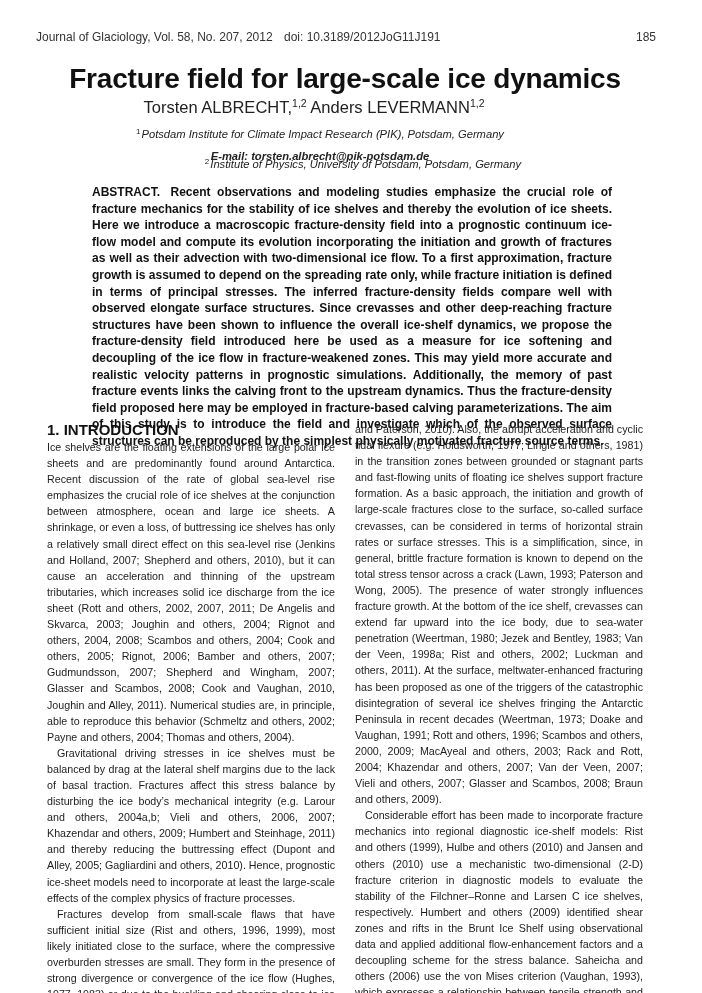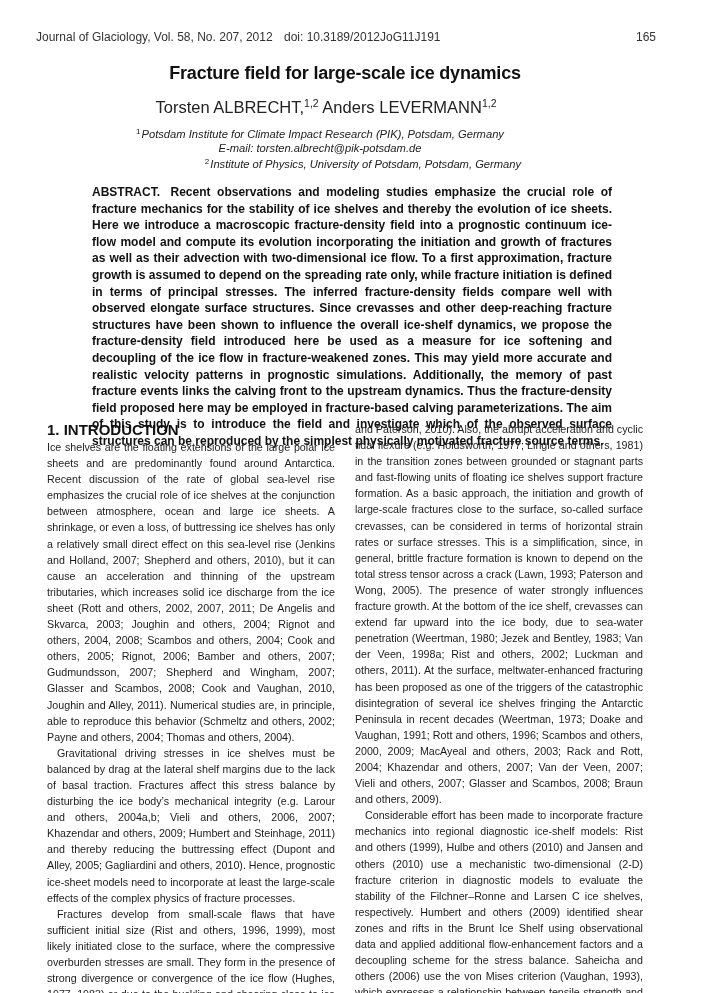--- a/index.html
+++ b/index.html
@@ -2,55 +2,55 @@
 <html><head>
 <meta charset="utf-8">
 <style>
   html, body { margin: 0; padding: 0; background: #ffffff; }
   body { width: 702px; height: 993px; position: relative; overflow: hidden; color: #1a1a1a;
          font-family: "Liberation Sans", "DejaVu Sans", sans-serif; }
   .running-head { position: absolute; top: 30px; left: 36px; width: 620px; font-size: 12px; color: #333; }
   .running-head .doi { margin-left: 8px; }
   .running-head .pageno { position: absolute; right: 0; top: 0; }
   .title { position: absolute; top: 63px; left: 0; width: 690px; text-align: center;
-           font-size: 18px; font-weight: bold; letter-spacing: -0.2px; color: #111; }
-  .authors { position: absolute; top: 97px; left: 12px; width: 628px; text-align: center; font-size: 16.5px; color: #222; }
+           font-size: 28px; font-weight: bold; letter-spacing: -0.2px; color: #111; }
+  .authors { position: absolute; top: 97px; left: 0; width: 628px; text-align: center; font-size: 16.5px; color: #222; }
   .authors sup { font-size: 10.5px; vertical-align: 6px; }
   .affil { position: absolute; left: 0; width: 640px; text-align: center; font-size: 11.2px; font-style: italic; color: #222; }
   .affil sup { font-size: 8px; font-style: normal; vertical-align: 4px; margin-right: 1px; }
   .abstract { position: absolute; top: 184px; left: 92px; width: 520px; font-size: 12px; font-weight: bold;
               line-height: 16.6px; text-align: justify; color: #111; }
   .abstract .label { margin-right: 4px; }
   .col { position: absolute; width: 288px; font-size: 10.7px; line-height: 16.1px; text-align: justify; color: #1c1c1c; }
   .col p { margin: 0; }
   .col p.indent { text-indent: 10px; }
   .col-left { left: 47px; top: 421px; }
   .col-right { left: 355px; top: 421px; }
   .section-head { font-size: 15px; font-weight: bold; margin: 0 0 1px 0; line-height: 17px; color: #111; }
 </style>
 </head>
 <body>
 
 <div class="running-head">
   <span>Journal of Glaciology, Vol. 58, No. 207, 2012</span>
   <span class="doi">doi: 10.3189/2012JoG11J191</span>
-  <span class="pageno">165</span>
+  <span class="pageno">185</span>
 </div>
 
 <div class="title">Fracture field for large-scale ice dynamics</div>
 
 <div class="authors">
   <span>Torsten ALBRECHT,</span><sup>1,2</sup>
   <span>Anders LEVERMANN</span><sup>1,2</sup>
 </div>
 
 <div class="affil" style="top:127px;">
   <sup>1</sup><span>Potsdam Institute for Climate Impact Research (PIK), Potsdam, Germany</span>
 </div>
-<div class="affil" style="top:142px;">
+<div class="affil" style="top:150px;font-weight:bold;">
   <span>E-mail: torsten.albrecht@pik-potsdam.de</span>
 </div>
 <div class="affil" style="top:157px;padding-left:43px;">
   <sup>2</sup><span>Institute of Physics, University of Potsdam, Potsdam, Germany</span>
 </div>
 
 <div class="abstract">
   <span class="label">ABSTRACT.</span>
   <span>Recent observations and modeling studies emphasize the crucial role of fracture mechanics for the stability of ice shelves and thereby the evolution of ice sheets. Here we introduce a macroscopic fracture-density field into a prognostic continuum ice-flow model and compute its evolution incorporating the initiation and growth of fractures as well as their advection with two-dimensional ice flow. To a first approximation, fracture growth is assumed to depend on the spreading rate only, while fracture initiation is defined in terms of principal stresses. The inferred fracture-density fields compare well with observed elongate surface structures. Since crevasses and other deep-reaching fracture structures have been shown to influence the overall ice-shelf dynamics, we propose the fracture-density field introduced here be used as a measure for ice softening and decoupling of the ice flow in fracture-weakened zones. This may yield more accurate and realistic velocity patterns in prognostic simulations. Additionally, the memory of past fracture events links the calving front to the upstream dynamics. Thus the fracture-density field proposed here may be employed in fracture-based calving parameterizations. The aim of this study is to introduce the field and investigate which of the observed surface structures can be reproduced by the simplest physically motivated fracture source terms.</span>
 </div>

